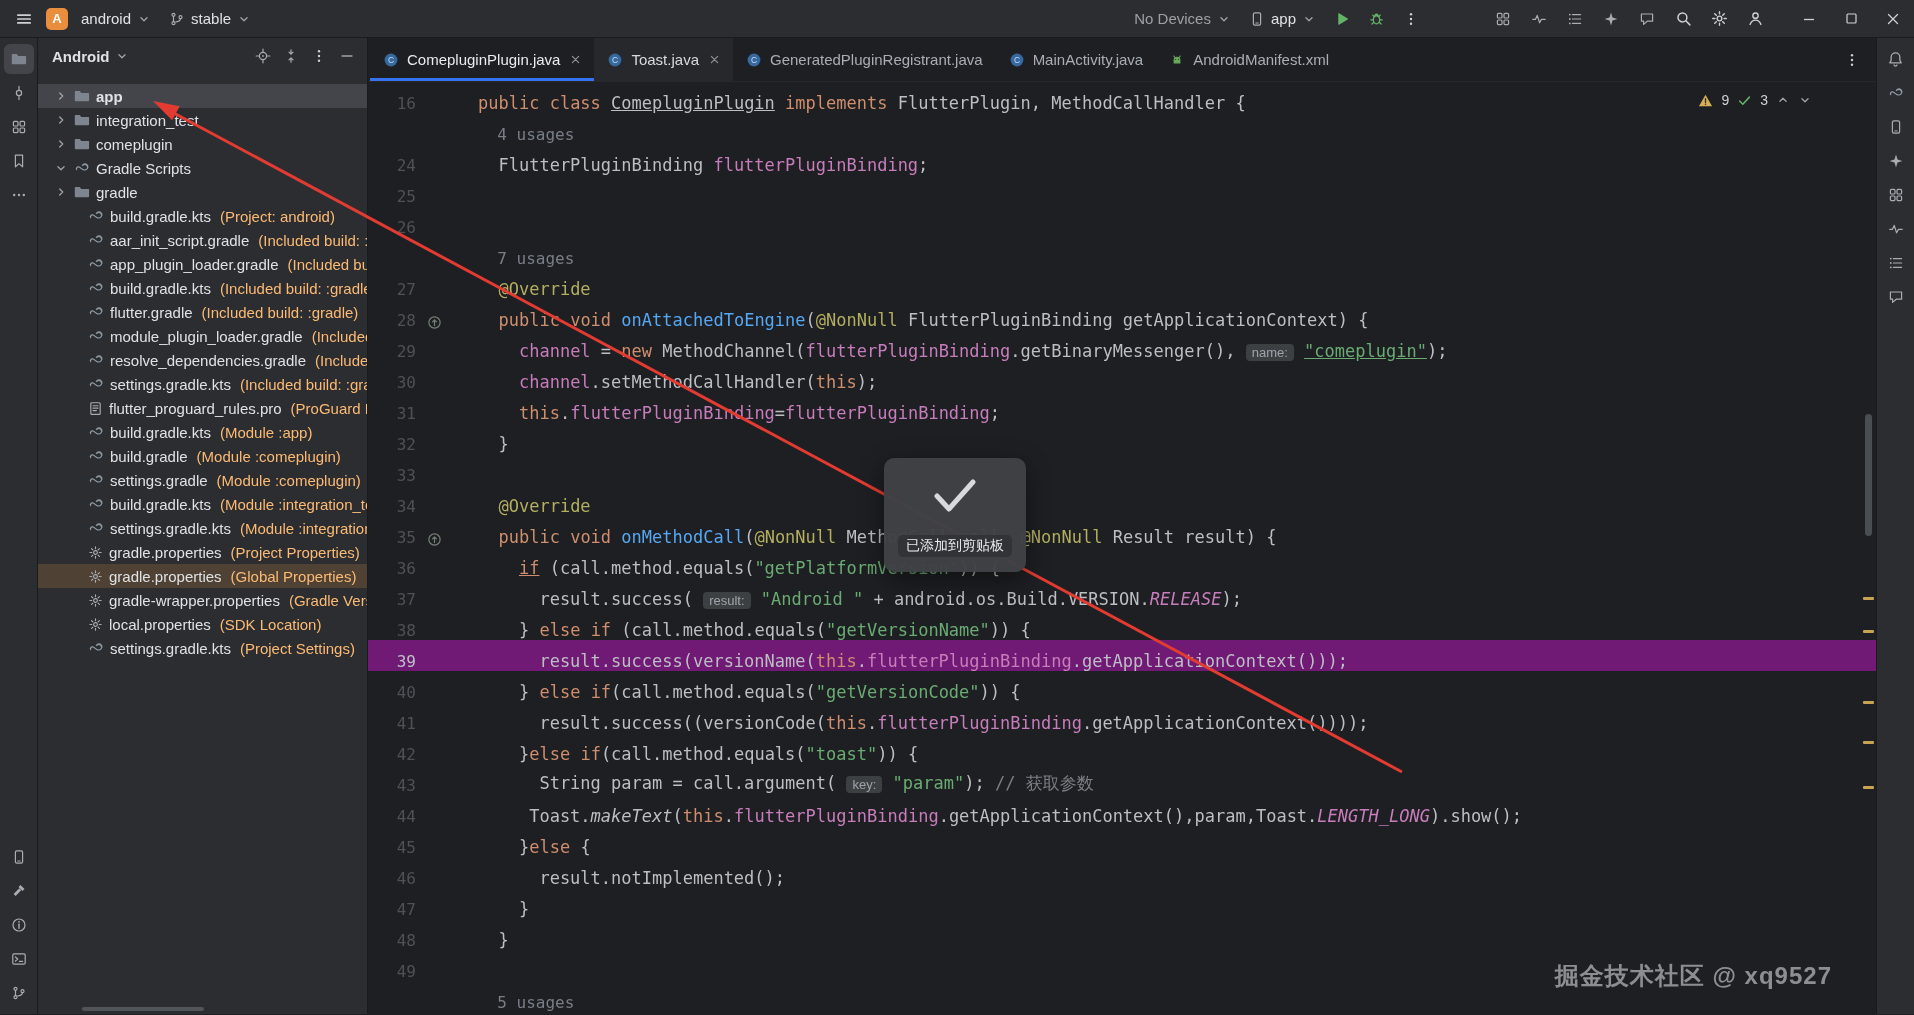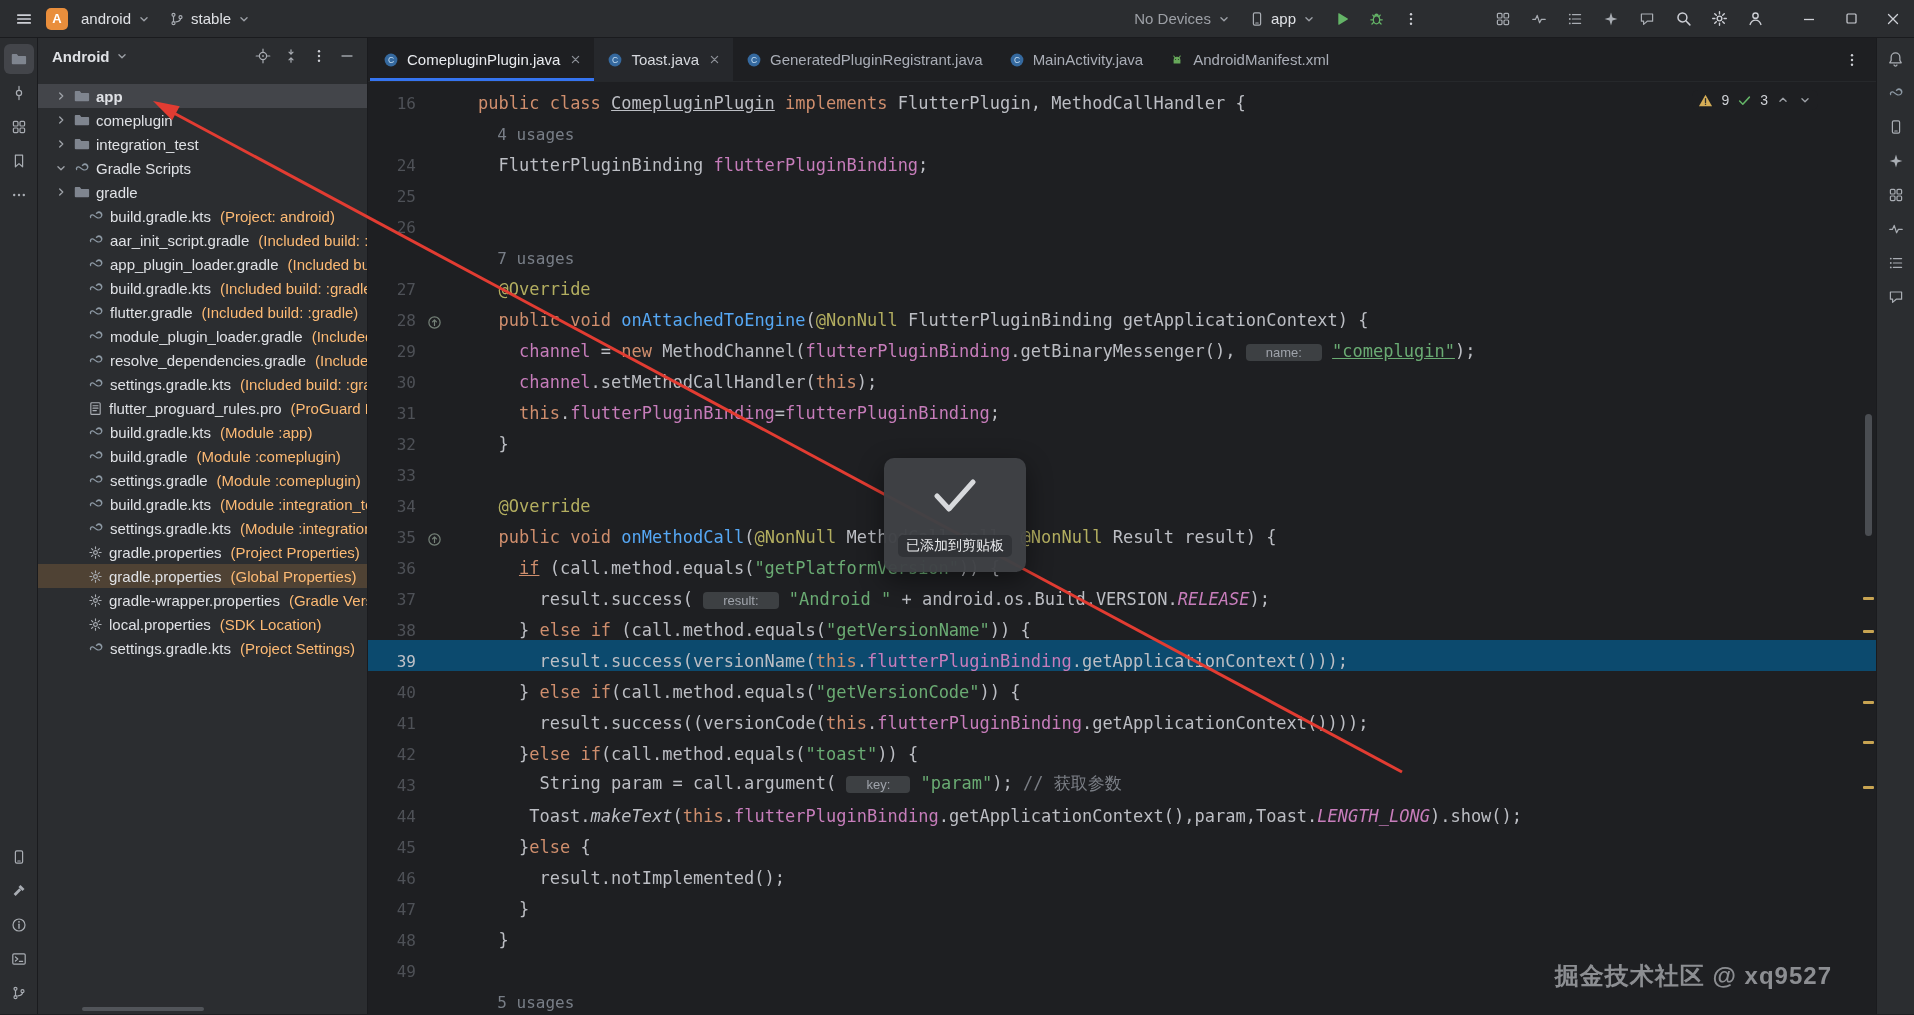--- a/index.html
+++ b/index.html
@@ -46,38 +46,38 @@
   
   .editor-area{flex:1;display:flex;flex-direction:column;min-width:0;position:relative}
   .tabbar{height:44px;display:flex;align-items:stretch;background:#1e1f22;border-bottom:1px solid #26282b;padding-left:2px}
   .tab{display:flex;align-items:center;gap:8px;padding:0 13px;font-size:15px;color:#a9adb6}
   .tab.active{color:#e9ebef;box-shadow:inset 0 -3px 0 #3574f0}
   .tab.hover{background:#26282c;color:#d6d9de}
   .tab-close{display:inline-flex;margin-left:2px}
   .tab-more{margin-left:auto;display:flex;align-items:center;padding:0 16px}
   .editor{flex:1;position:relative;background:#1e1f22;overflow:hidden;font-family:"DejaVu Sans Mono",monospace}
   .crow{height:31px;display:flex;align-items:flex-end}
-  .crow.cur{background:#0c4a6e}
+  .crow.cur{background:#701a75}
   .crow.cur .gnum{color:#bfc1c7}
   .gnum{width:48px;text-align:right;color:#4e5157;font-size:16px;flex:none}
   .gico{width:36px;flex:none;display:flex;justify-content:center;align-items:center}
   .cline{white-space:pre;font-size:17px;flex:1;min-width:0;padding-left:26px}
   .tk-p{color:#bcbec4}
   .tk-k{color:#cf8e6d}
   .tk-u{color:#bcbec4;text-decoration:underline}
   .tk-ku{color:#cf8e6d;text-decoration:underline}
   .tk-s{color:#6aab73}
   .tk-su{color:#6aab73;text-decoration:underline}
   .tk-a{color:#b3ae60}
   .tk-f{color:#c77dbb}
   .tk-fi{color:#c77dbb;font-style:italic}
   .tk-m{color:#56a8f5}
   .tk-mi{color:#bcbec4;font-style:italic}
   .tk-c{color:#7a7e85}
-  .tk-h{background:#3d4043;color:#9fa3ab;border-radius:4px;padding:1px 20px;font-size:13px;font-family:"Liberation Sans",sans-serif}
+  .tk-h{background:#3d4043;color:#9fa3ab;border-radius:4px;padding:1px 6px;font-size:13px;font-family:"Liberation Sans",sans-serif}
   .usages{color:#787e87;font-size:16px;margin-left:2ch}
   .inspections{position:absolute;top:8px;right:58px;display:flex;align-items:center;gap:8px;font-size:14px;
     color:#cfd1d6;font-family:"Liberation Sans",sans-serif;background:#1e1f22;padding:2px 6px;border-radius:6px}
   .scroll-thumb{position:absolute;right:4px;top:332px;width:7px;height:122px;border-radius:4px;background:#4a4d52}
   .mark{position:absolute;right:2px;width:11px;height:3px;border-radius:1px}
   
   .arrow-overlay{position:absolute;inset:0;z-index:50;pointer-events:none}
   .popup{position:absolute;left:884px;top:458px;width:142px;height:114px;background:rgba(63,65,69,.97);
     border-radius:10px;z-index:60;display:flex;flex-direction:column;align-items:center;justify-content:center;gap:17px;
     box-shadow:0 8px 26px rgba(0,0,0,.45)}
@@ -417,34 +417,34 @@
             <span class="chev">
               <svg width="14" height="14" viewBox="0 0 16 16">
                 <path d="M6.5 4.5L10 8l-3.5 3.5" stroke="#9ea2a8" stroke-width="1.5" fill="none" stroke-linecap="round" stroke-linejoin="round"></path>
               </svg>
             </span>
             <span class="ic">
               <svg width="16" height="16" viewBox="0 0 16 16">
                 <path d="M1.6 3.1h4.2l1.5 1.8h7a.8.8 0 01.8.8v6.6a.9.9 0 01-.9.9H1.7a.9.9 0 01-.9-.9V3.9a.8.8 0 01.8-.8z" fill="#7f858f"></path>
               </svg>
             </span>
-            <span class="tlabel">comeplugin</span>
+            <span class="tlabel">integration_test</span>
           </div>
           <div class="trow module">
             <span class="chev">
               <svg width="14" height="14" viewBox="0 0 16 16">
                 <path d="M6.5 4.5L10 8l-3.5 3.5" stroke="#9ea2a8" stroke-width="1.5" fill="none" stroke-linecap="round" stroke-linejoin="round"></path>
               </svg>
             </span>
             <span class="ic">
               <svg width="16" height="16" viewBox="0 0 16 16">
                 <path d="M1.6 3.1h4.2l1.5 1.8h7a.8.8 0 01.8.8v6.6a.9.9 0 01-.9.9H1.7a.9.9 0 01-.9-.9V3.9a.8.8 0 01.8-.8z" fill="#7f858f"></path>
               </svg>
             </span>
-            <span class="tlabel">integration_test</span>
+            <span class="tlabel">comeplugin</span>
           </div>
           <div class="trow module">
             <span class="chev">
               <svg width="14" height="14" viewBox="0 0 16 16">
                 <path d="M4.5 6.5L8 10l3.5-3.5" stroke="#9ea2a8" stroke-width="1.5" fill="none" stroke-linecap="round" stroke-linejoin="round"></path>
               </svg>
             </span>
             <span class="ic">
               <svg width="16" height="16" viewBox="0 0 16 16">
                 <path d="M13.6 4.6a3.7 3.7 0 00-5.2-.2l-.8.8 1.1 1.1.7-.7a2.2 2.2 0 013.1 3.1c-1.6 1.6-3.9.5-5.5-1.1-1.8-1.8-3.5-1.7-4.4-.8a2.9 2.9 0 00-.3 3.6l1-.9a1.5 1.5 0 01.4-1.8c.5-.5 1.4-.4 2.6.7 2 1.9 4.9 3.2 7 1.1a3.8 3.8 0 00.3-4.9z" fill="#8d99a4"></path>

